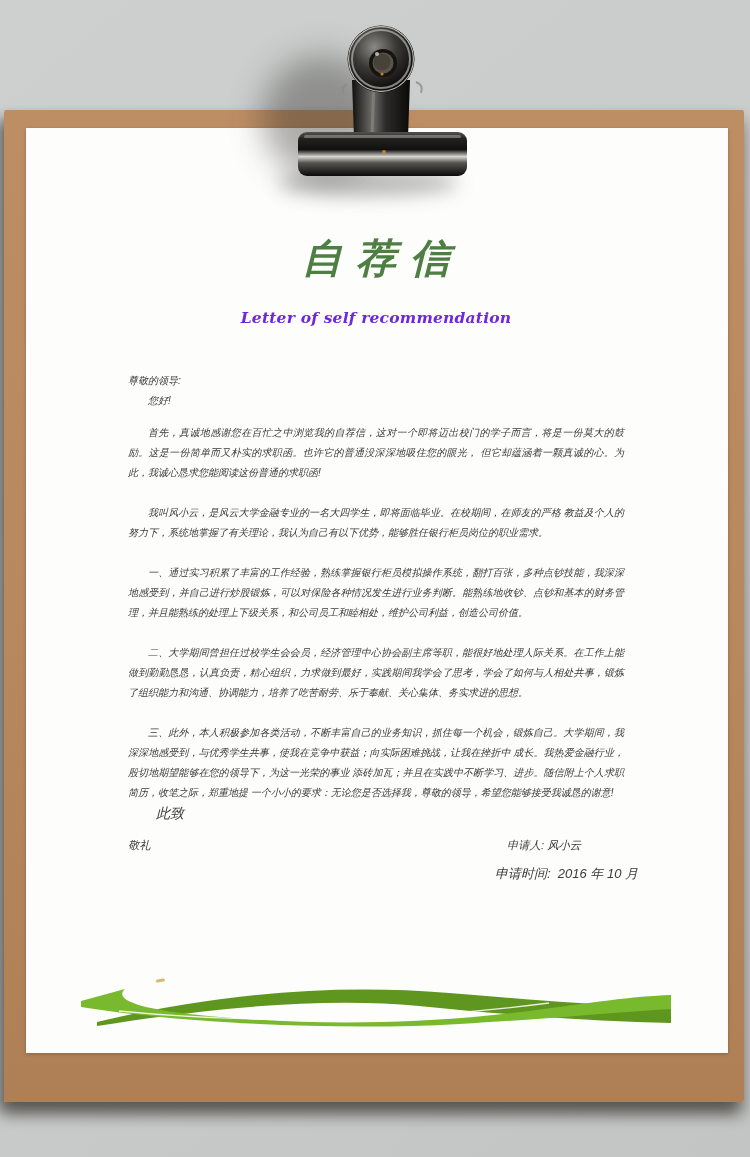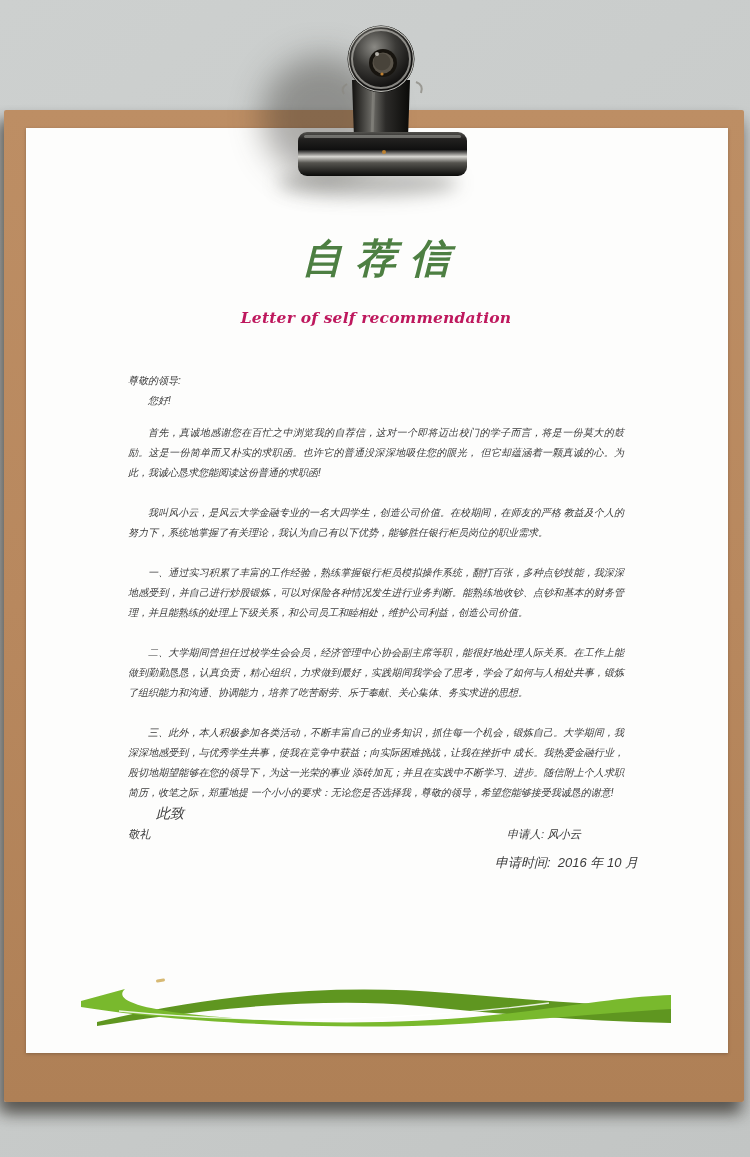--- a/index.html
+++ b/index.html
@@ -32,29 +32,29 @@
     font-style:italic;
   }
   .title{
     text-align:center;text-indent:14px;letter-spacing:14px;
     font-family:"DejaVu Serif",serif;font-weight:bold;
     font-size:40px;line-height:1.2;color:#4d7f42;margin:0;
   }
   .subtitle{
     text-align:center;margin:26px 0 0 0;
     font-family:"DejaVu Serif",serif;font-weight:bold;
-    font-size:15.5px;color:#be185d;letter-spacing:.2px;
+    font-size:15.5px;color:#6d28d9;letter-spacing:.2px;
   }
   .body-text{margin-top:44px;font-size:10px;line-height:20px;text-align:justify;}
   .body-text p{margin:0;text-indent:2em;}
   p.salutation{text-indent:0;}
   p.para{margin-top:20px;}
   p.para-first{margin-top:12px;}
   .closing-zhici{text-indent:2em;font-size:14px;line-height:20px;}
-  .sig-row{position:relative;margin-top:1px;height:20px;font-size:11.3px;line-height:20px;}
+  .sig-row{position:relative;margin-top:12px;height:20px;font-size:11.3px;line-height:20px;}
   .applicant{position:absolute;left:379px;top:0;white-space:pre;}
   .date-row{position:relative;margin-top:9px;height:20px;font-size:13px;line-height:20px;}
   .date{position:absolute;left:367px;top:0;white-space:pre;}
   
   .swoosh{position:absolute;left:53px;top:853px;width:592px;height:50px;}
   .speck{
     position:absolute;left:130px;top:851px;width:9px;height:3px;
     background:#c9a145;border-radius:2px;transform:rotate(-8deg);opacity:.75;
   }
   
@@ -78,21 +78,21 @@
   <div class="paper">
     <div class="letter">
 
       <h1 class="title">自荐信</h1>
       <div class="subtitle">Letter of self recommendation</div>
 
       <div class="body-text">
         <p class="salutation">尊敬的领导:</p>
         <p class="greeting">您好!</p>
         <p class="para para-first">首先，真诚地感谢您在百忙之中浏览我的自荐信，这对一个即将迈出校门的学子而言，将是一份莫大的鼓励。这是一份简单而又朴实的求职函。也许它的普通没深深地吸住您的眼光， 但它却蕴涵着一颗真诚的心。为此，我诚心恳求您能阅读这份普通的求职函!</p>
-        <p class="para">我叫风小云，是风云大学金融专业的一名大四学生，创造公司价值。在校期间，在师友的严格 教益及个人的努力下，系统地掌握了有关理论，我认为自己有以下优势，能够胜任银行柜员岗位的职业需求。</p>
+        <p class="para">我叫风小云，是风云大学金融专业的一名大四学生，即将面临毕业。在校期间，在师友的严格 教益及个人的努力下，系统地掌握了有关理论，我认为自己有以下优势，能够胜任银行柜员岗位的职业需求。</p>
         <p class="para">一、通过实习积累了丰富的工作经验，熟练掌握银行柜员模拟操作系统，翻打百张，多种点钞技能，我深深地感受到，并自己进行炒股锻炼，可以对保险各种情况发生进行业务判断。能熟练地收钞、点钞和基本的财务管理，并且能熟练的处理上下级关系，和公司员工和睦相处，维护公司利益，创造公司价值。</p>
         <p class="para">二、大学期间曾担任过校学生会会员，经济管理中心协会副主席等职，能很好地处理人际关系。在工作上能做到勤勤恳恳，认真负责，精心组织，力求做到最好，实践期间我学会了思考，学会了如何与人相处共事，锻炼了组织能力和沟通、协调能力，培养了吃苦耐劳、乐于奉献、关心集体、务实求进的思想。</p>
         <p class="para">三、此外，本人积极参加各类活动，不断丰富自己的业务知识，抓住每一个机会，锻炼自己。大学期间，我深深地感受到，与优秀学生共事，使我在竞争中获益；向实际困难挑战，让我在挫折中 成长。我热爱金融行业，殷切地期望能够在您的领导下，为这一光荣的事业 添砖加瓦；并且在实践中不断学习、进步。随信附上个人求职简历，收笔之际，郑重地提 一个小小的要求：无论您是否选择我，尊敬的领导，希望您能够接受我诚恳的谢意!</p>
       </div>
 
       <div class="closing-zhici">此致</div>
 
       <div class="sig-row">
         <span>敬礼</span>
         <span class="applicant">申请人: 风小云</span>

